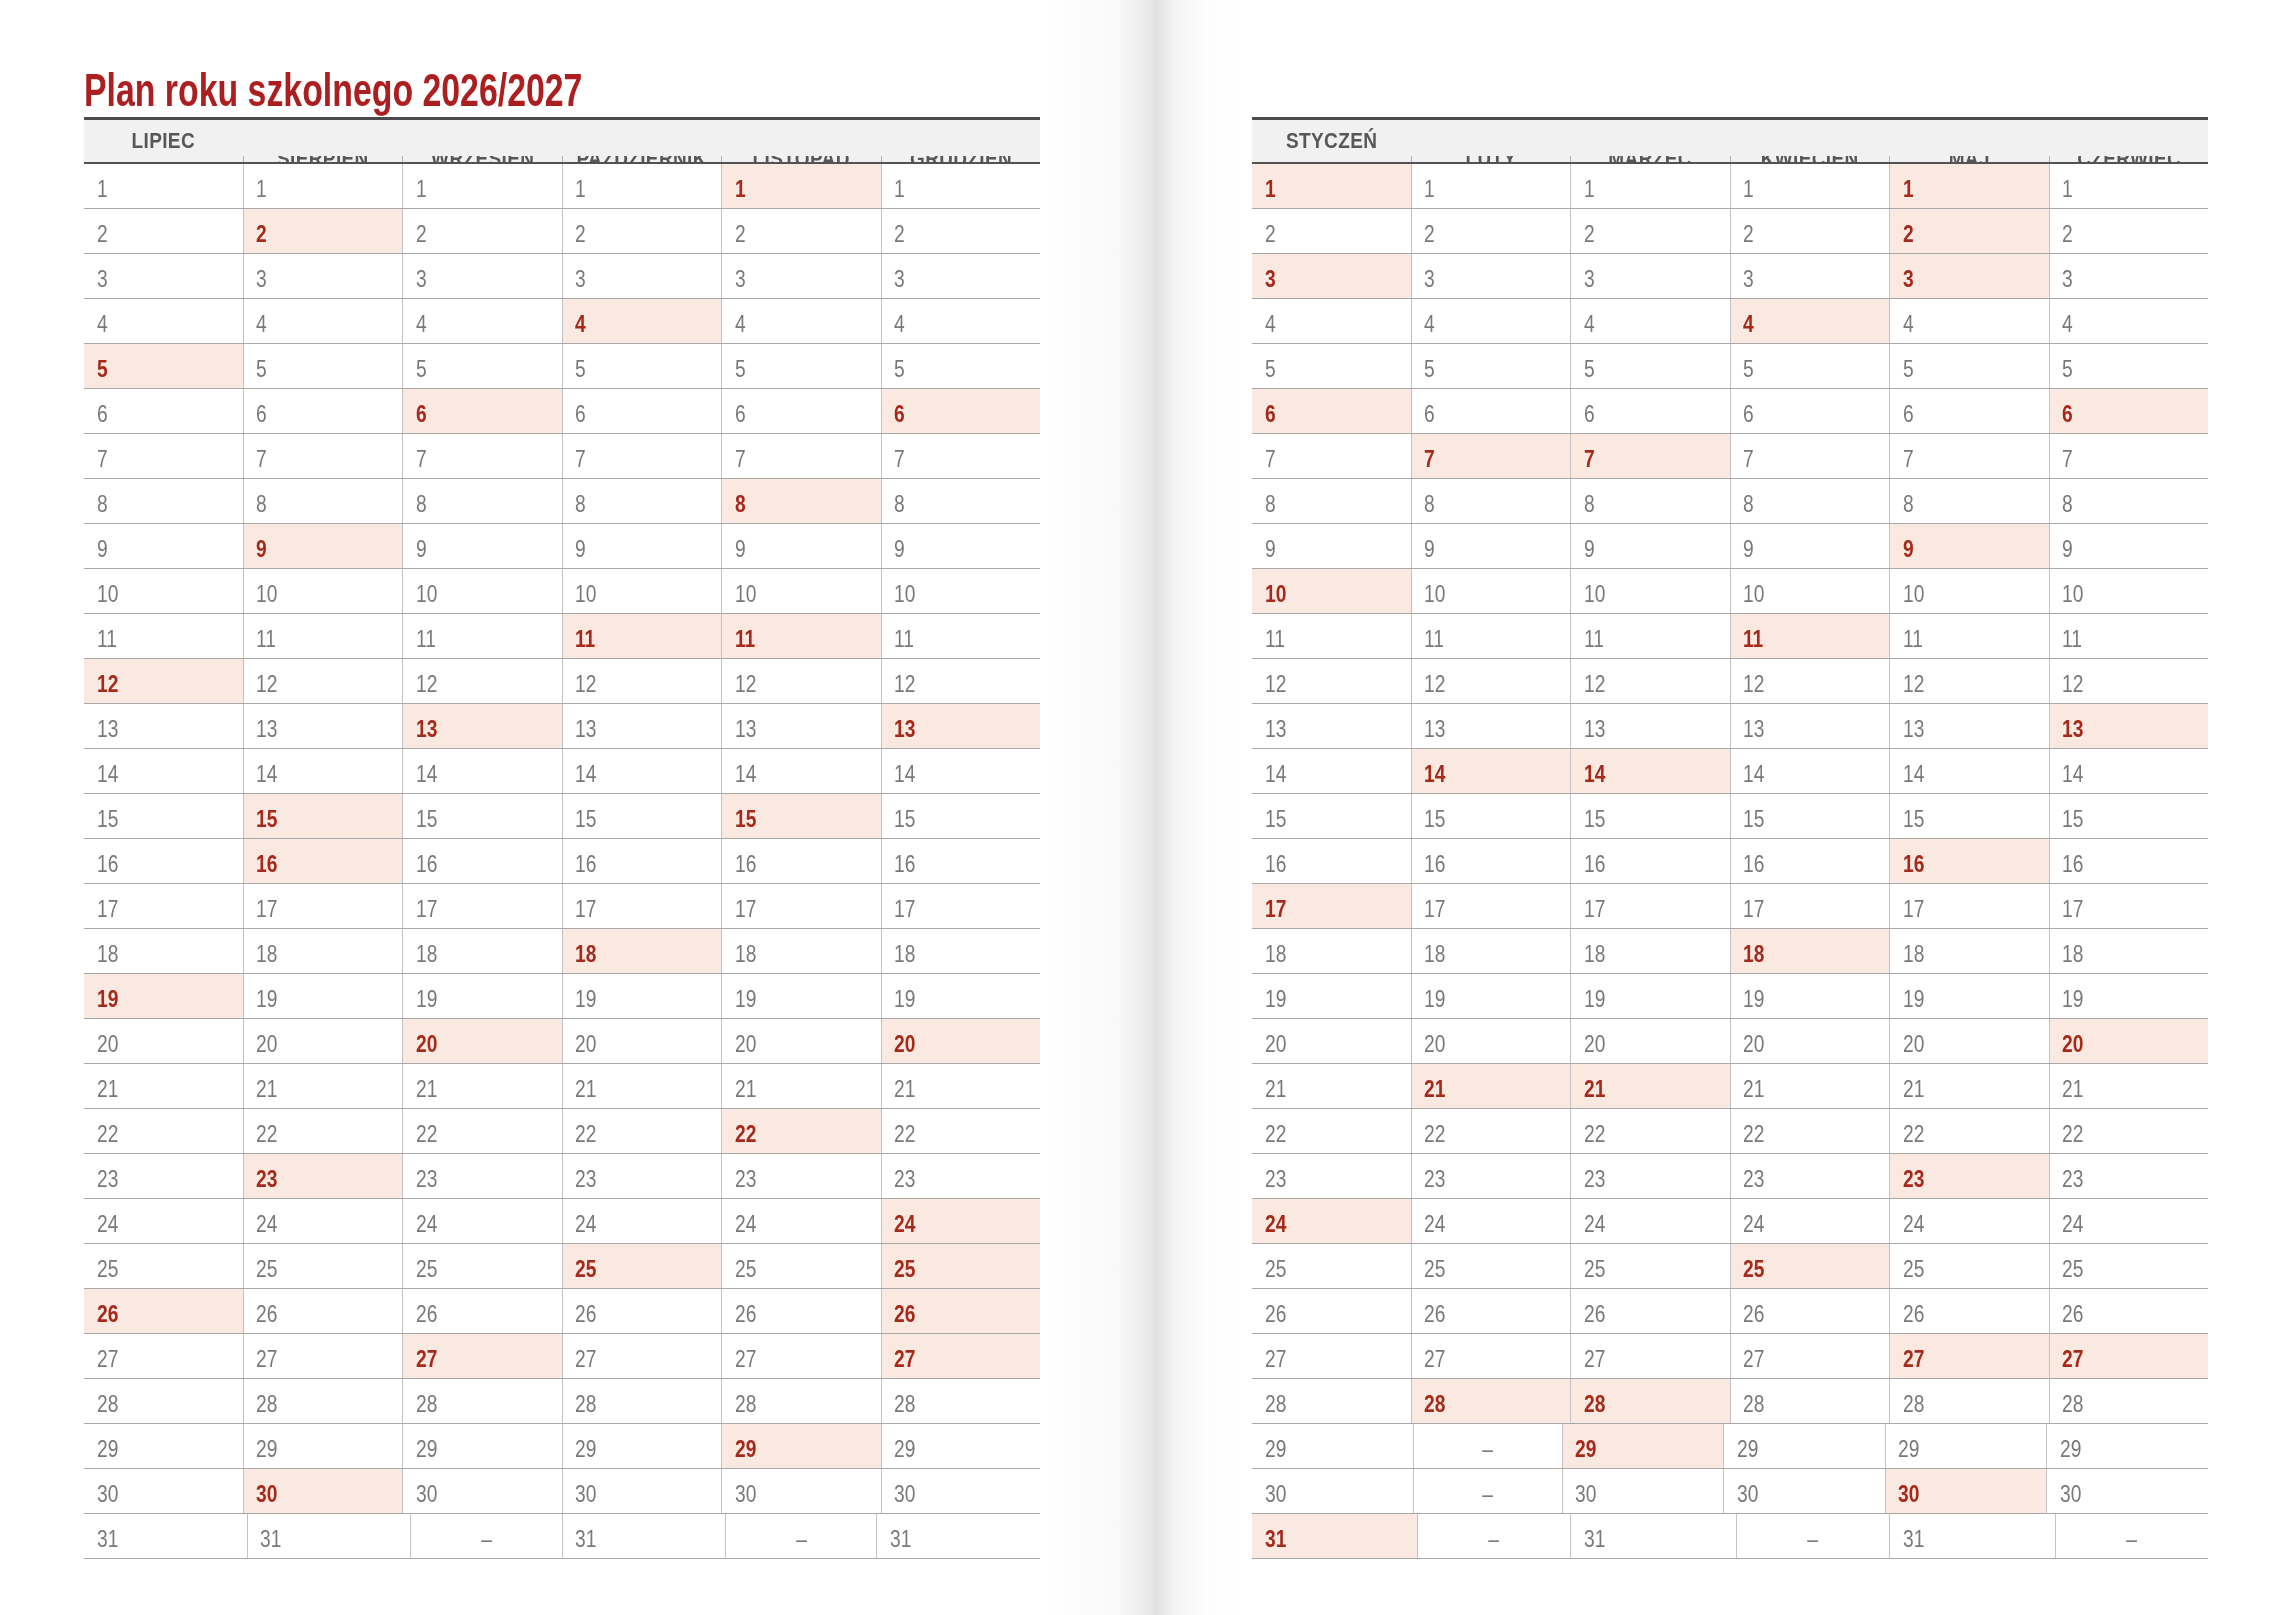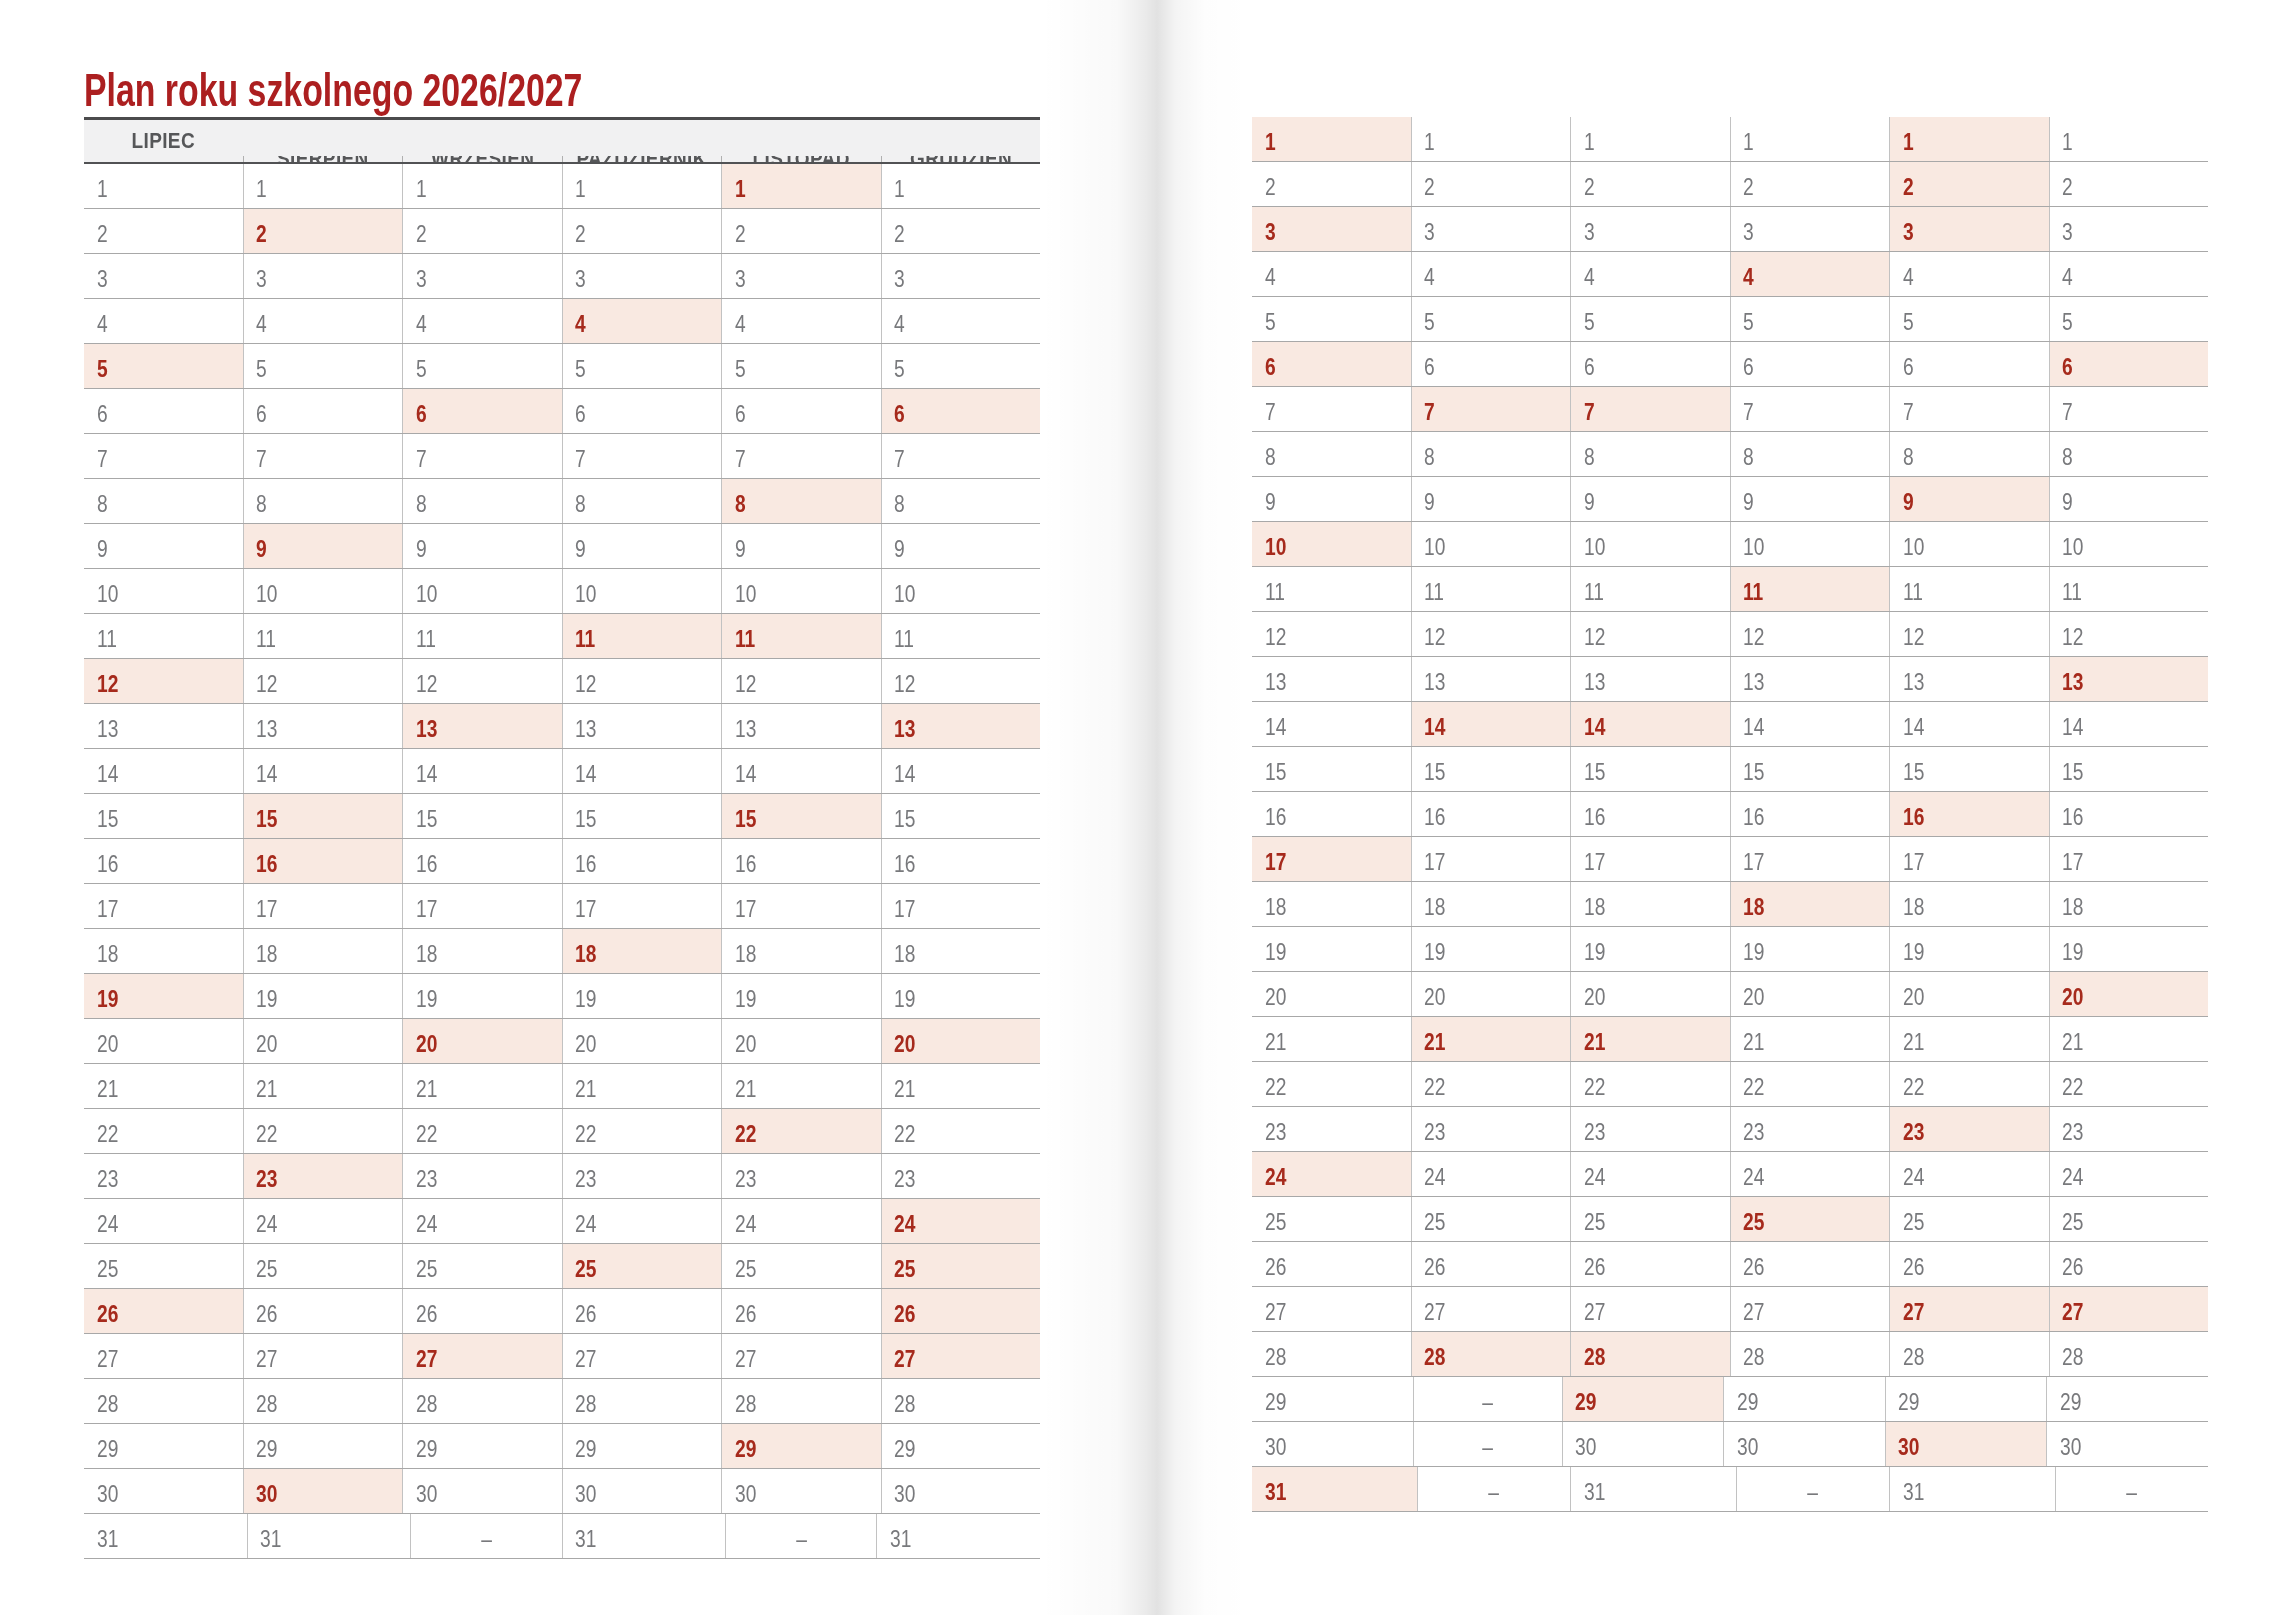--- a/index.html
+++ b/index.html
@@ -710,20 +710,40 @@
             <span class="num">–</span>
           </div>
           <div class="cell">
             <span class="num">31</span>
           </div>
         </div>
       </div>
   </section>
 
   <section class="cal right">
+    <div class="cal-head">
+        <div class="hcell">
+          <span class="htext">STYCZEŃ</span>
+        </div>
+        <div class="hcell">
+          <span class="htext">LUTY</span>
+        </div>
+        <div class="hcell">
+          <span class="htext">MARZEC</span>
+        </div>
+        <div class="hcell">
+          <span class="htext">KWIECIEŃ</span>
+        </div>
+        <div class="hcell">
+          <span class="htext">MAJ</span>
+        </div>
+        <div class="hcell">
+          <span class="htext">CZERWIEC</span>
+        </div>
+      </div>
     <div class="cal-body">
         <div class="row">
           <div class="cell hl">
             <span class="num">1</span>
           </div>
           <div class="cell">
             <span class="num">1</span>
           </div>
           <div class="cell">
             <span class="num">1</span>

